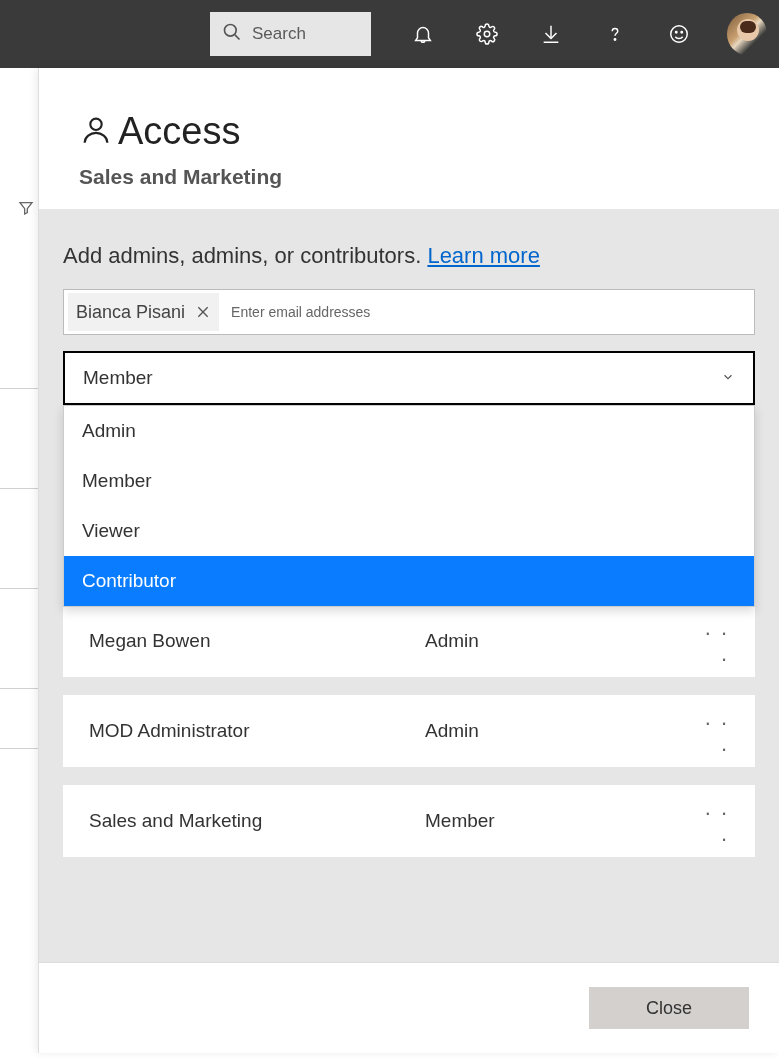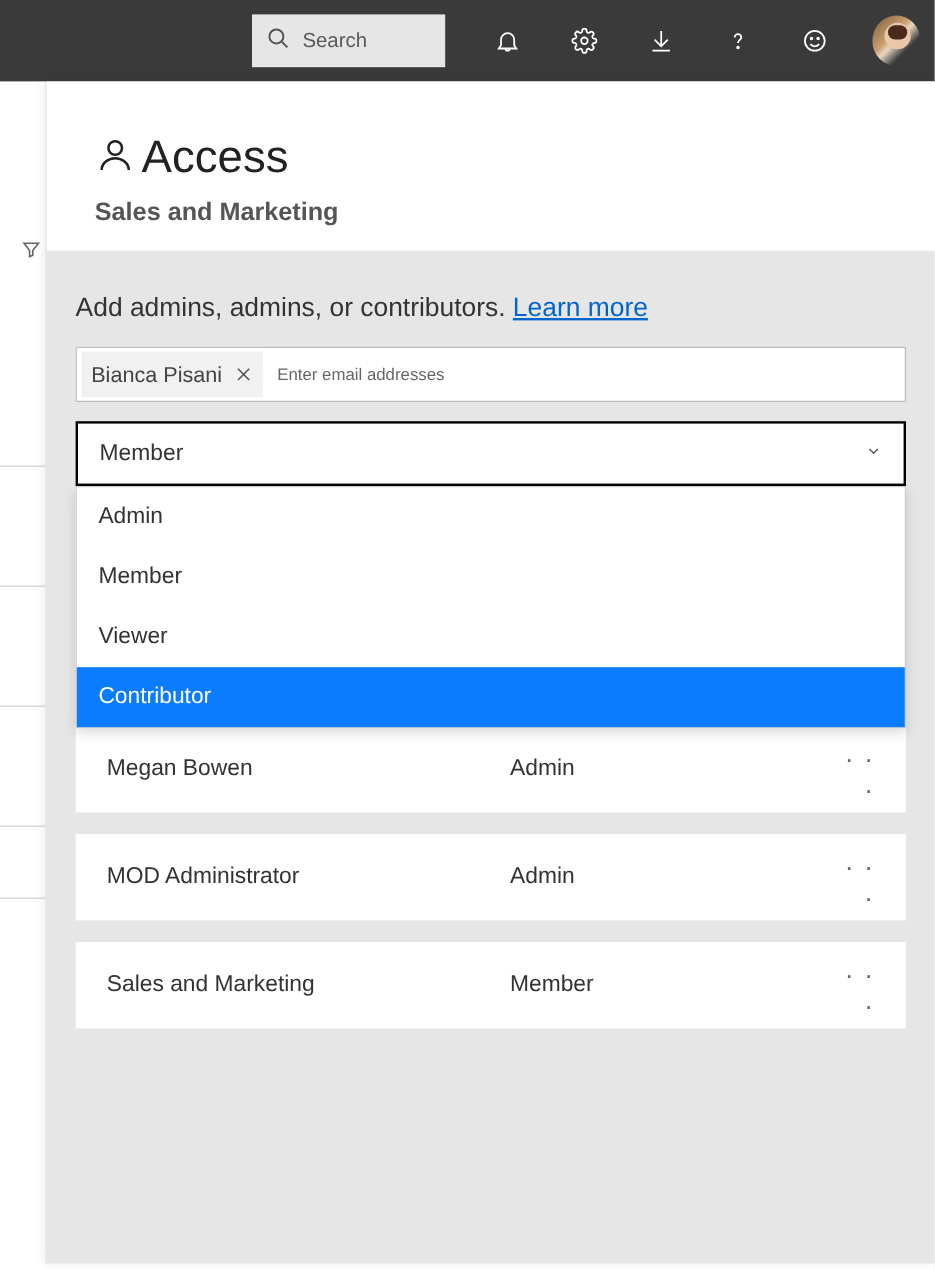--- a/index.html
+++ b/index.html
@@ -392,13 +392,16 @@
           </div>
           <div class="table-row">
             <div class="col-name">Sales and Marketing</div>
             <div class="col-perm">Member</div>
             <div class="row-actions">. . .</div>
           </div>
         </div>
     </div>
   </div>
 
+  <div class="panel-footer">
+    <button class="close-btn">Close</button>
+  </div>
 </div>
 
 </body></html>

